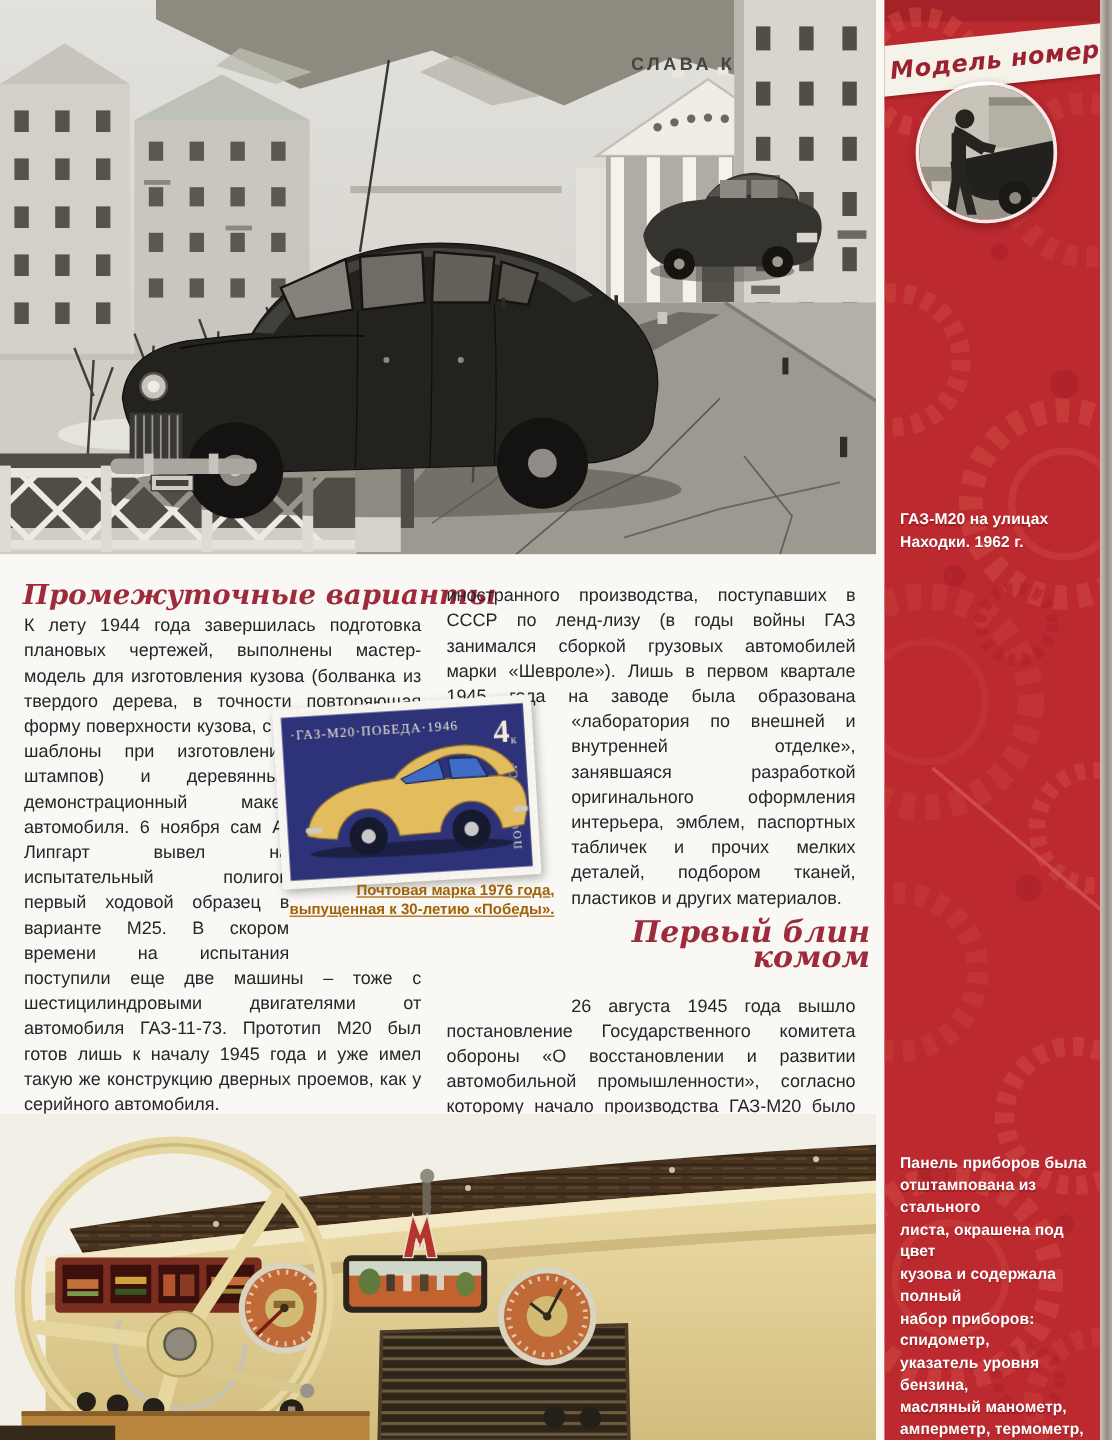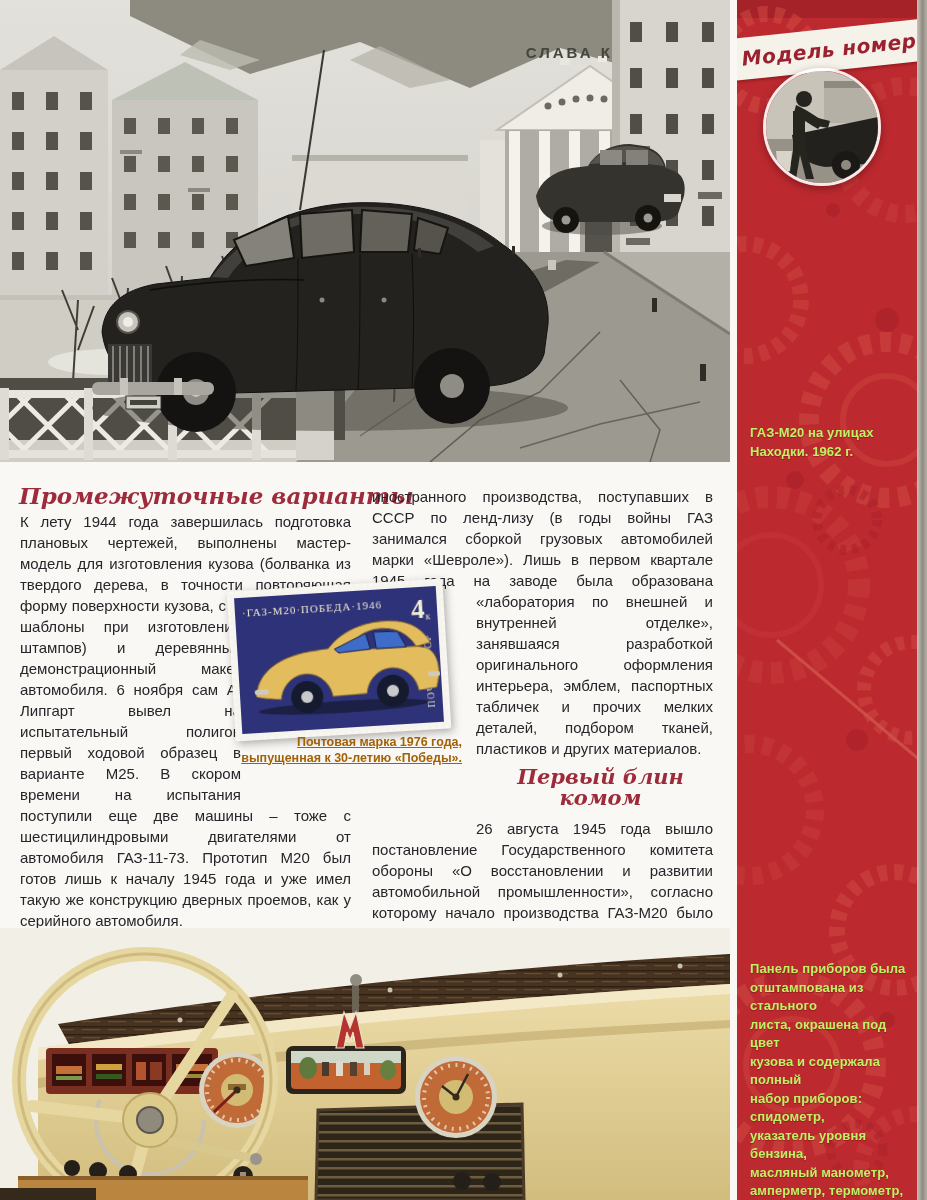--- a/index.html
+++ b/index.html
@@ -11,40 +11,40 @@
 
   
   #sidebar{position:absolute;left:737px;top:0;width:180px;height:1200px;background:#bc2a30;overflow:hidden;}
   #sidebar .gears{position:absolute;left:0;top:0;}
   .banner{position:absolute;left:-16px;top:28px;width:230px;height:42px;background:#f5f2ea;
           transform:rotate(-6deg);box-shadow:0 2px 3px rgba(80,0,0,.35);}
   .banner span{display:block;text-align:center;line-height:42px;font-family:"DejaVu Sans",sans-serif;
           font-style:italic;font-weight:bold;font-size:20px;color:#9c2130;letter-spacing:.5px;}
   .circle-photo{position:absolute;left:26px;top:68px;width:112px;height:112px;border-radius:50%;
           overflow:hidden;border:3px solid rgba(255,255,255,.9);box-shadow:0 3px 8px rgba(60,0,0,.4);}
-  .side-cap{position:absolute;color:#bef264;font-weight:bold;font-size:13px;line-height:18.5px;
+  .side-cap{position:absolute;color:#ffffff;font-weight:bold;font-size:13px;line-height:18.5px;
           white-space:pre-line;letter-spacing:.1px;text-shadow:0 1px 1px rgba(90,0,0,.4);}
   #cap-top{left:13px;top:424px;width:160px;}
   #cap-bottom{left:13px;top:960px;width:162px;}
 
   
   #page-edge{position:absolute;left:917px;top:0;width:10px;height:1200px;
       background:linear-gradient(to right,#c9c4bb,#918c82 55%,#b5b0a7);}
 
   
   #article{position:absolute;left:0;top:462px;width:737px;height:470px;background:#faf8f4;}
   .h-script{font-family:"DejaVu Serif",serif;font-style:italic;font-weight:bold;color:#9d2b3b;margin:0;}
   #h1{position:absolute;left:19px;top:20px;font-size:23px;}
   .col{position:absolute;font-size:15px;line-height:21px;color:#26262a;text-align:justify;}
   .col p{margin:0 12px 0 0;}
   #col1{left:20px;top:49px;width:343px;height:410px;}
   #col2{left:372px;top:24px;width:353px;height:445px;}
   .fl-r{float:right;width:104px;height:186px;margin-left:6px;}
   .fl-l{float:left;width:96px;height:240px;margin-right:8px;}
-  #h2{font-size:21px;text-align:center;margin:7px 0 10px 0;}
+  #h2{font-size:25px;text-align:right;margin:7px 0 20px 0;}
   #col1 .p2{margin-top:0px;}
 
   
   #stamp{position:absolute;left:231px;top:585px;width:216px;height:150px;transform:rotate(-3.5deg);
          filter:drop-shadow(2px 3px 4px rgba(0,0,0,.3));}
   #stamp-caption{position:absolute;left:236px;top:735px;width:226px;text-align:right;color:#a16207;
          font-weight:bold;font-size:12.5px;line-height:15.5px;white-space:pre-line;text-decoration:underline;}
 
   
   #dash-photo{position:absolute;left:0;top:928px;width:730px;height:272px;}

